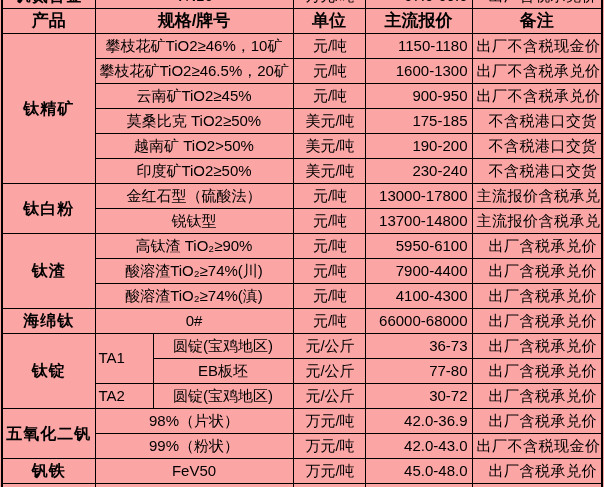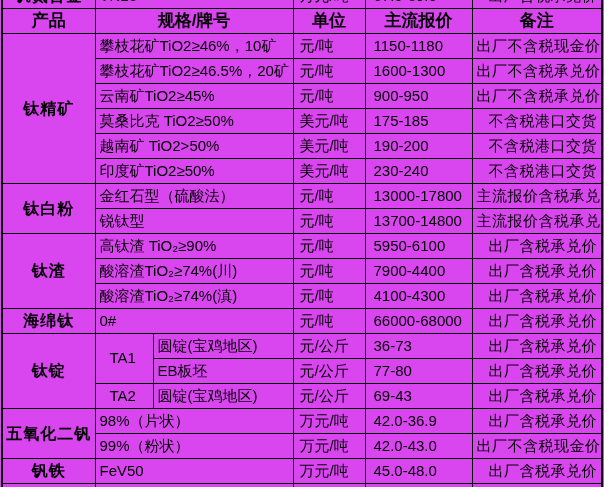--- a/index.html
+++ b/index.html
@@ -1,20 +1,20 @@
 <!DOCTYPE html>
 <html><head>
 <meta charset="utf-8">
 <style>
   html,body{margin:0;padding:0;background:#fff;}
   .screen{
     position:relative;
     width:604px;height:487px;
     overflow:hidden;
-    background:#d946ef;
+    background:#fca5a5;
     font-family:"Liberation Sans", sans-serif;
     color:#000;
   }
   .tbl-pos{position:absolute;left:1px;top:-18px;}
   table.price{
     border-collapse:collapse;
     table-layout:fixed;
     width:600px;
     border:2px solid #000;
   }
@@ -34,24 +34,24 @@
     text-align:center;
     padding:0 !important;
   }
   td.product{
     font-size:16px !important;
     font-weight:bold;
     text-align:center;
     padding:0 0 !important;
     letter-spacing:1px;
   }
-  td.grade{text-align:left;padding:0 14px !important;}
-  td.spec{text-align:left;}
-  td.unit{text-align:left;padding-left:6px !important;}
-  td.price-val{text-align:left;padding-left:8px !important;}
+  td.grade{text-align:left;padding:0 3px !important;}
+  td.spec{text-align:center;}
+  td.unit{text-align:center;padding-left:6px !important;}
+  td.price-val{text-align:right;padding-left:8px !important;}
   td.note{text-align:right;letter-spacing:0.5px;}
 </style>
 </head>
 <body>
 
 <div class="screen">
   <div class="tbl-pos">
     <table class="price">
       <colgroup>
         <col style="width:93px">
@@ -170,21 +170,21 @@
       <tr>
         <td class="spec">EB板坯</td>
         <td class="unit">元/公斤</td>
         <td class="price-val">77-80</td>
         <td class="note">出厂含税承兑价</td>
       </tr>
       <tr>
         <td class="grade">TA2</td>
         <td class="spec">圆锭(宝鸡地区)</td>
         <td class="unit">元/公斤</td>
-        <td class="price-val">69-43</td>
+        <td class="price-val">30-72</td>
         <td class="note">出厂含税承兑价</td>
       </tr>
 
       <tr>
         <td class="product" rowspan="2">五氧化二钒</td>
         <td class="spec" colspan="2">98%（片状）</td>
         <td class="unit">万元/吨</td>
         <td class="price-val">42.0-36.9</td>
         <td class="note">出厂含税承兑价</td>
       </tr>

